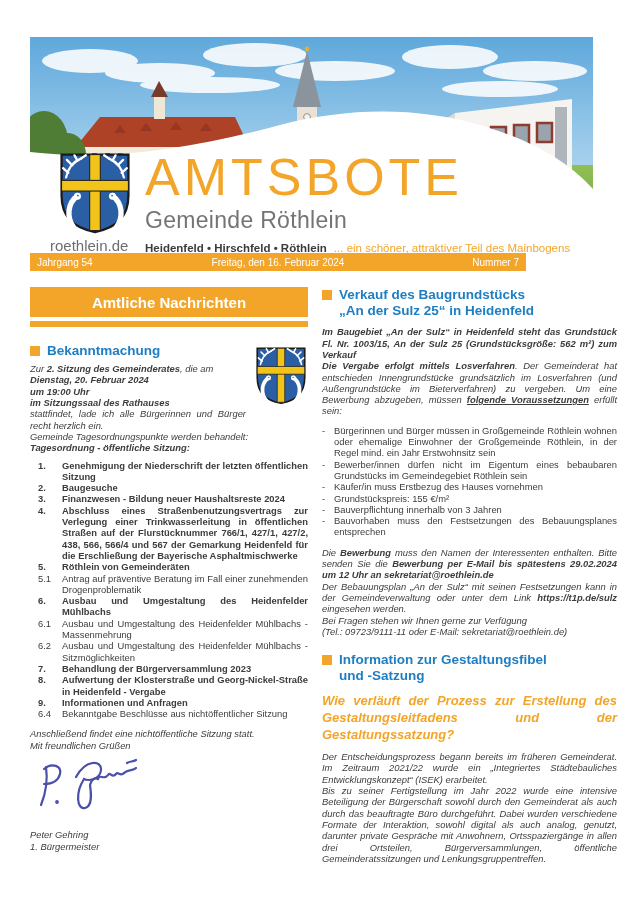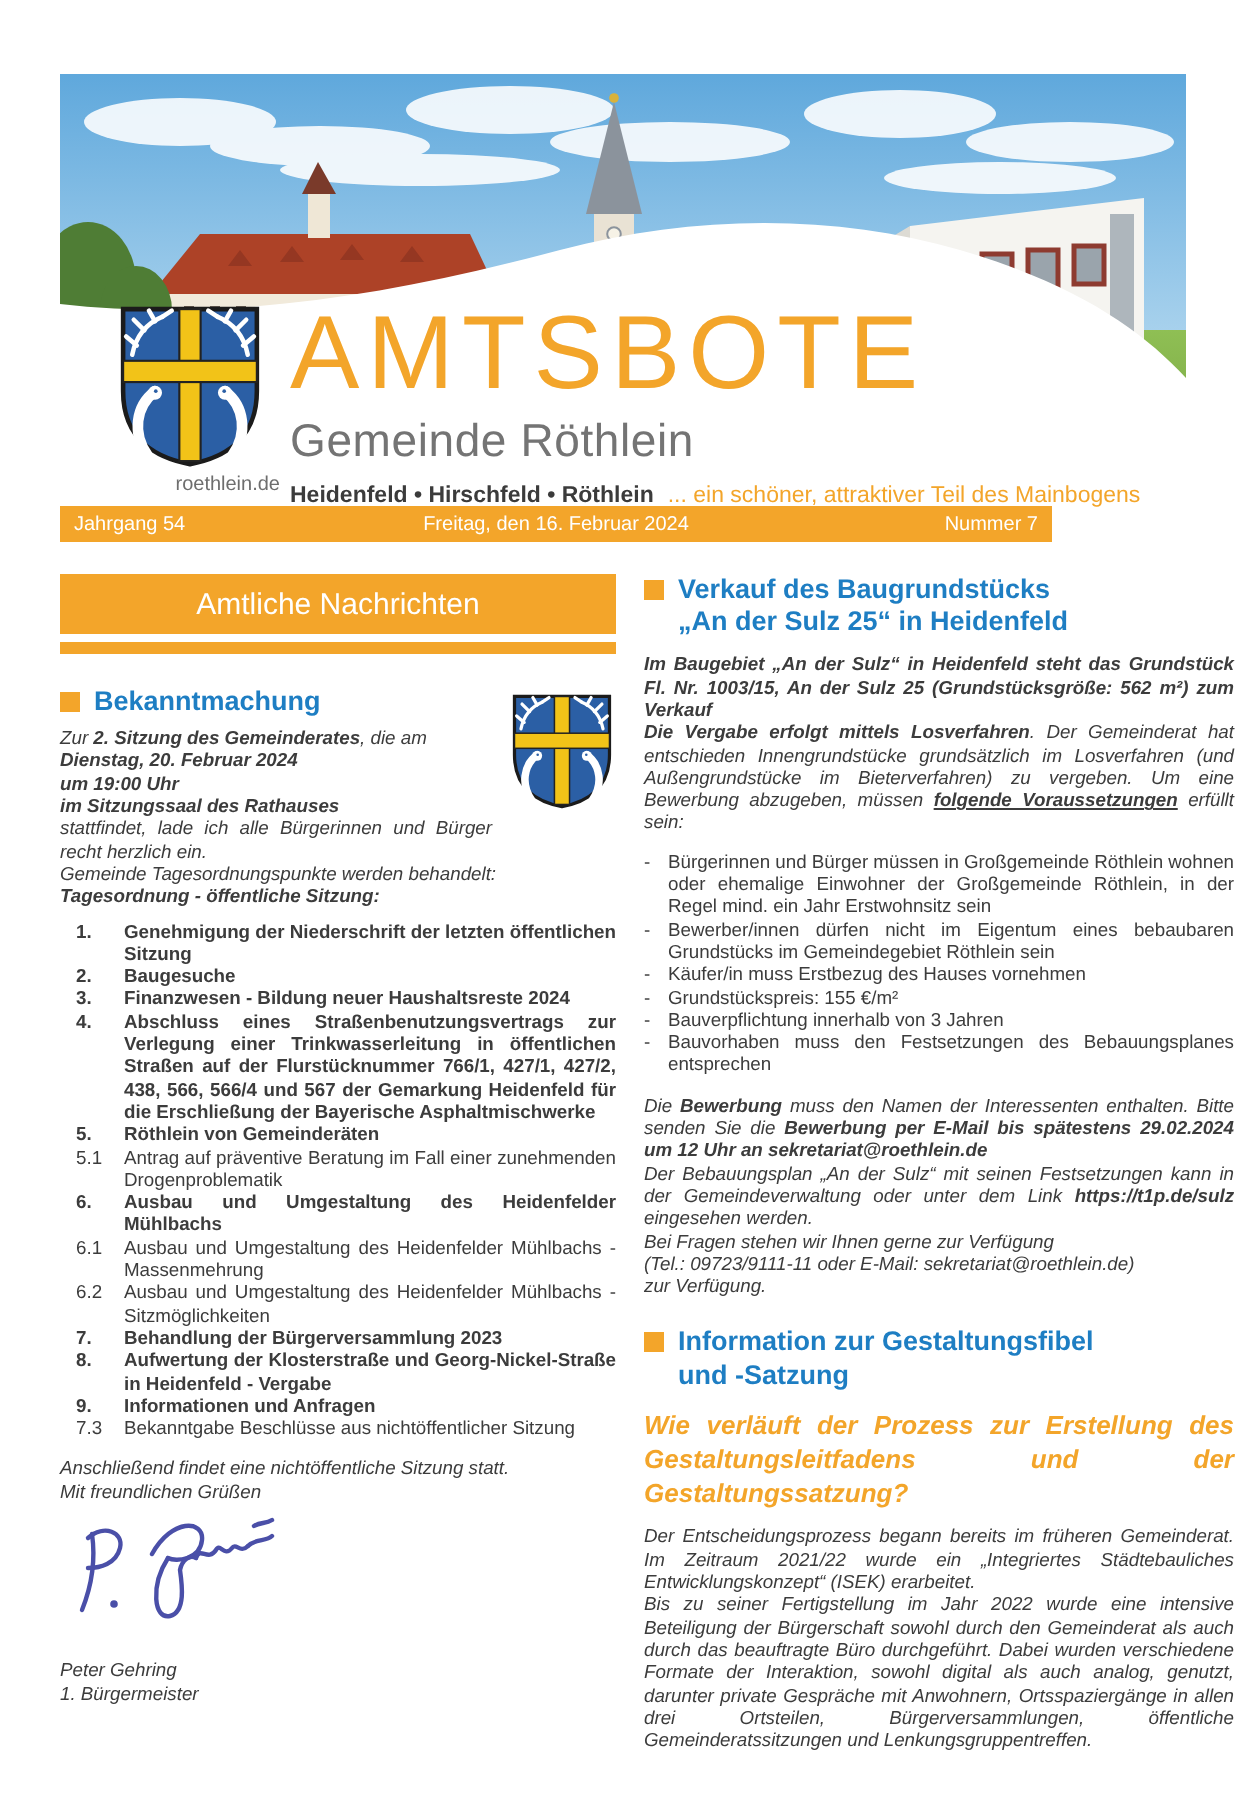--- a/index.html
+++ b/index.html
@@ -3,22 +3,22 @@
 <meta charset="utf-8">
 <style>
   html,body{margin:0;padding:0;background:#fff;}
   .page{position:relative;width:625px;height:897px;background:#fff;overflow:hidden;
         font-family:"Liberation Sans",sans-serif;color:#3c3c3c;}
 
   
   .photo{position:absolute;left:30px;top:37px;width:563px;height:215px;}
   .photo svg{display:block;width:563px;height:215px;}
   .hdr-shield{position:absolute;left:57px;top:150px;width:76px;}
-  .hdr-brand{position:absolute;left:50px;top:237px;width:90px;text-align:right;
-             font-size:10px;color:#6e6e6e;}
+  .hdr-brand{position:absolute;left:50px;top:237px;width:90px;text-align:left;
+             font-size:15px;color:#6e6e6e;}
   .masthead{position:absolute;left:145px;top:151px;width:478px;}
   .m-title{font-size:52px;line-height:1.02;letter-spacing:4px;color:var(--accent);}
   .m-sub{font-size:23px;color:#747474;margin-top:3px;letter-spacing:.3px;}
   .m-villages{margin-top:8px;font-size:11.5px;white-space:nowrap;}
   .m-villages .names{font-weight:bold;color:#3b3b3b;}
   .m-villages .tagline{color:var(--accent);margin-left:7px;}
 
   .issue-bar{position:absolute;left:30px;top:253px;width:496px;height:18px;
              background:var(--accent);color:#fff;font-size:10px;
              display:flex;align-items:center;}
@@ -28,21 +28,21 @@
 
   
   .col-left {position:absolute;left:30px;top:287px;width:278px;}
   .col-right{position:absolute;left:322px;top:287px;width:295px;}
   .small{font-size:9.4px;line-height:11.3px;text-align:justify;}
   p{margin:0;font-style:italic;}
   .b{font-weight:bold;}
   .u{text-decoration:underline;}
   .i{font-style:italic;}
 
-  .banner{background:var(--accent);color:#fff;font-weight:normal;font-size:15px;
+  .banner{background:var(--accent);color:#fff;font-weight:bold;font-size:15px;
           text-align:center;padding:7px 0 6px 0;}
   .strip{height:6px;background:var(--accent);margin-top:4px;}
 
   .sec-head{display:flex;font-size:13.5px;font-weight:bold;color:var(--blue);line-height:1.2;}
   .sec-head .sq{flex:none;width:10px;height:10px;background:var(--accent);margin:3px 7px 0 0;}
 
   .announcement{margin-top:16px;}
   .float-shield{float:right;width:54px;margin:2px 0 2px 8px;}
   .intro{margin-top:4px;}
 
@@ -349,21 +349,21 @@
             <span class="anum b">8.</span>
             <span class="atext b">Aufwertung der Klosterstraße und Georg-Nickel-Straße in Heidenfeld - Vergabe</span>
           </div>
 
           <div class="arow">
             <span class="anum b">9.</span>
             <span class="atext b">Informationen und Anfragen</span>
           </div>
 
           <div class="arow">
-            <span class="anum">7.3</span>
+            <span class="anum">6.4</span>
             <span class="atext">Bekanntgabe Beschlüsse aus nichtöffentlicher Sitzung</span>
           </div>
         </div>
 
       <p class="closing">Anschließend findet eine nichtöffentliche Sitzung statt.</p>
       <p class="i">Mit freundlichen Grüßen</p>
 
       <div class="signature">
         <svg width="112" height="58" viewBox="0 0 112 58">
           <g fill="none" stroke-linecap="round" stroke-width="2.2" style="stroke:var(--signature)">
@@ -429,21 +429,20 @@
         <div class="brow">
           <span class="bdash">-</span>
           <span class="btext">Bauvorhaben muss den Festsetzungen des Bebauungsplanes entsprechen</span>
         </div>
       </div>
 
     <p class="mt9"><span>Die </span><span class="b">Bewerbung</span><span> muss den Namen der Interessenten enthalten. Bitte senden Sie die </span><span class="b">Bewerbung per E-Mail bis spätestens 29.02.2024 um 12 Uhr an sekretariat@roethlein.de</span></p>
     <p><span>Der Bebauungsplan „An der Sulz“ mit seinen Festsetzungen kann in der Gemeindeverwaltung oder unter dem Link </span><span class="b">https://t1p.de/sulz</span><span> eingesehen werden.</span></p>
     <p>Bei Fragen stehen wir Ihnen gerne zur Verfügung</p>
     <p>(Tel.: 09723/9111-11 oder E-Mail: sekretariat@roethlein.de)</p>
-    <p>zur Verfügung.</p>
 
     <div class="sec-head mt15">
       <span class="sq"></span>
       <span>
         <span>Information zur Gestaltungsfibel</span><br>
         <span>und -Satzung</span>
       </span>
     </div>
 
     <p class="question">Wie verläuft der Prozess zur Erstellung des Gestaltungsleitfadens und der Gestaltungssatzung?</p>

